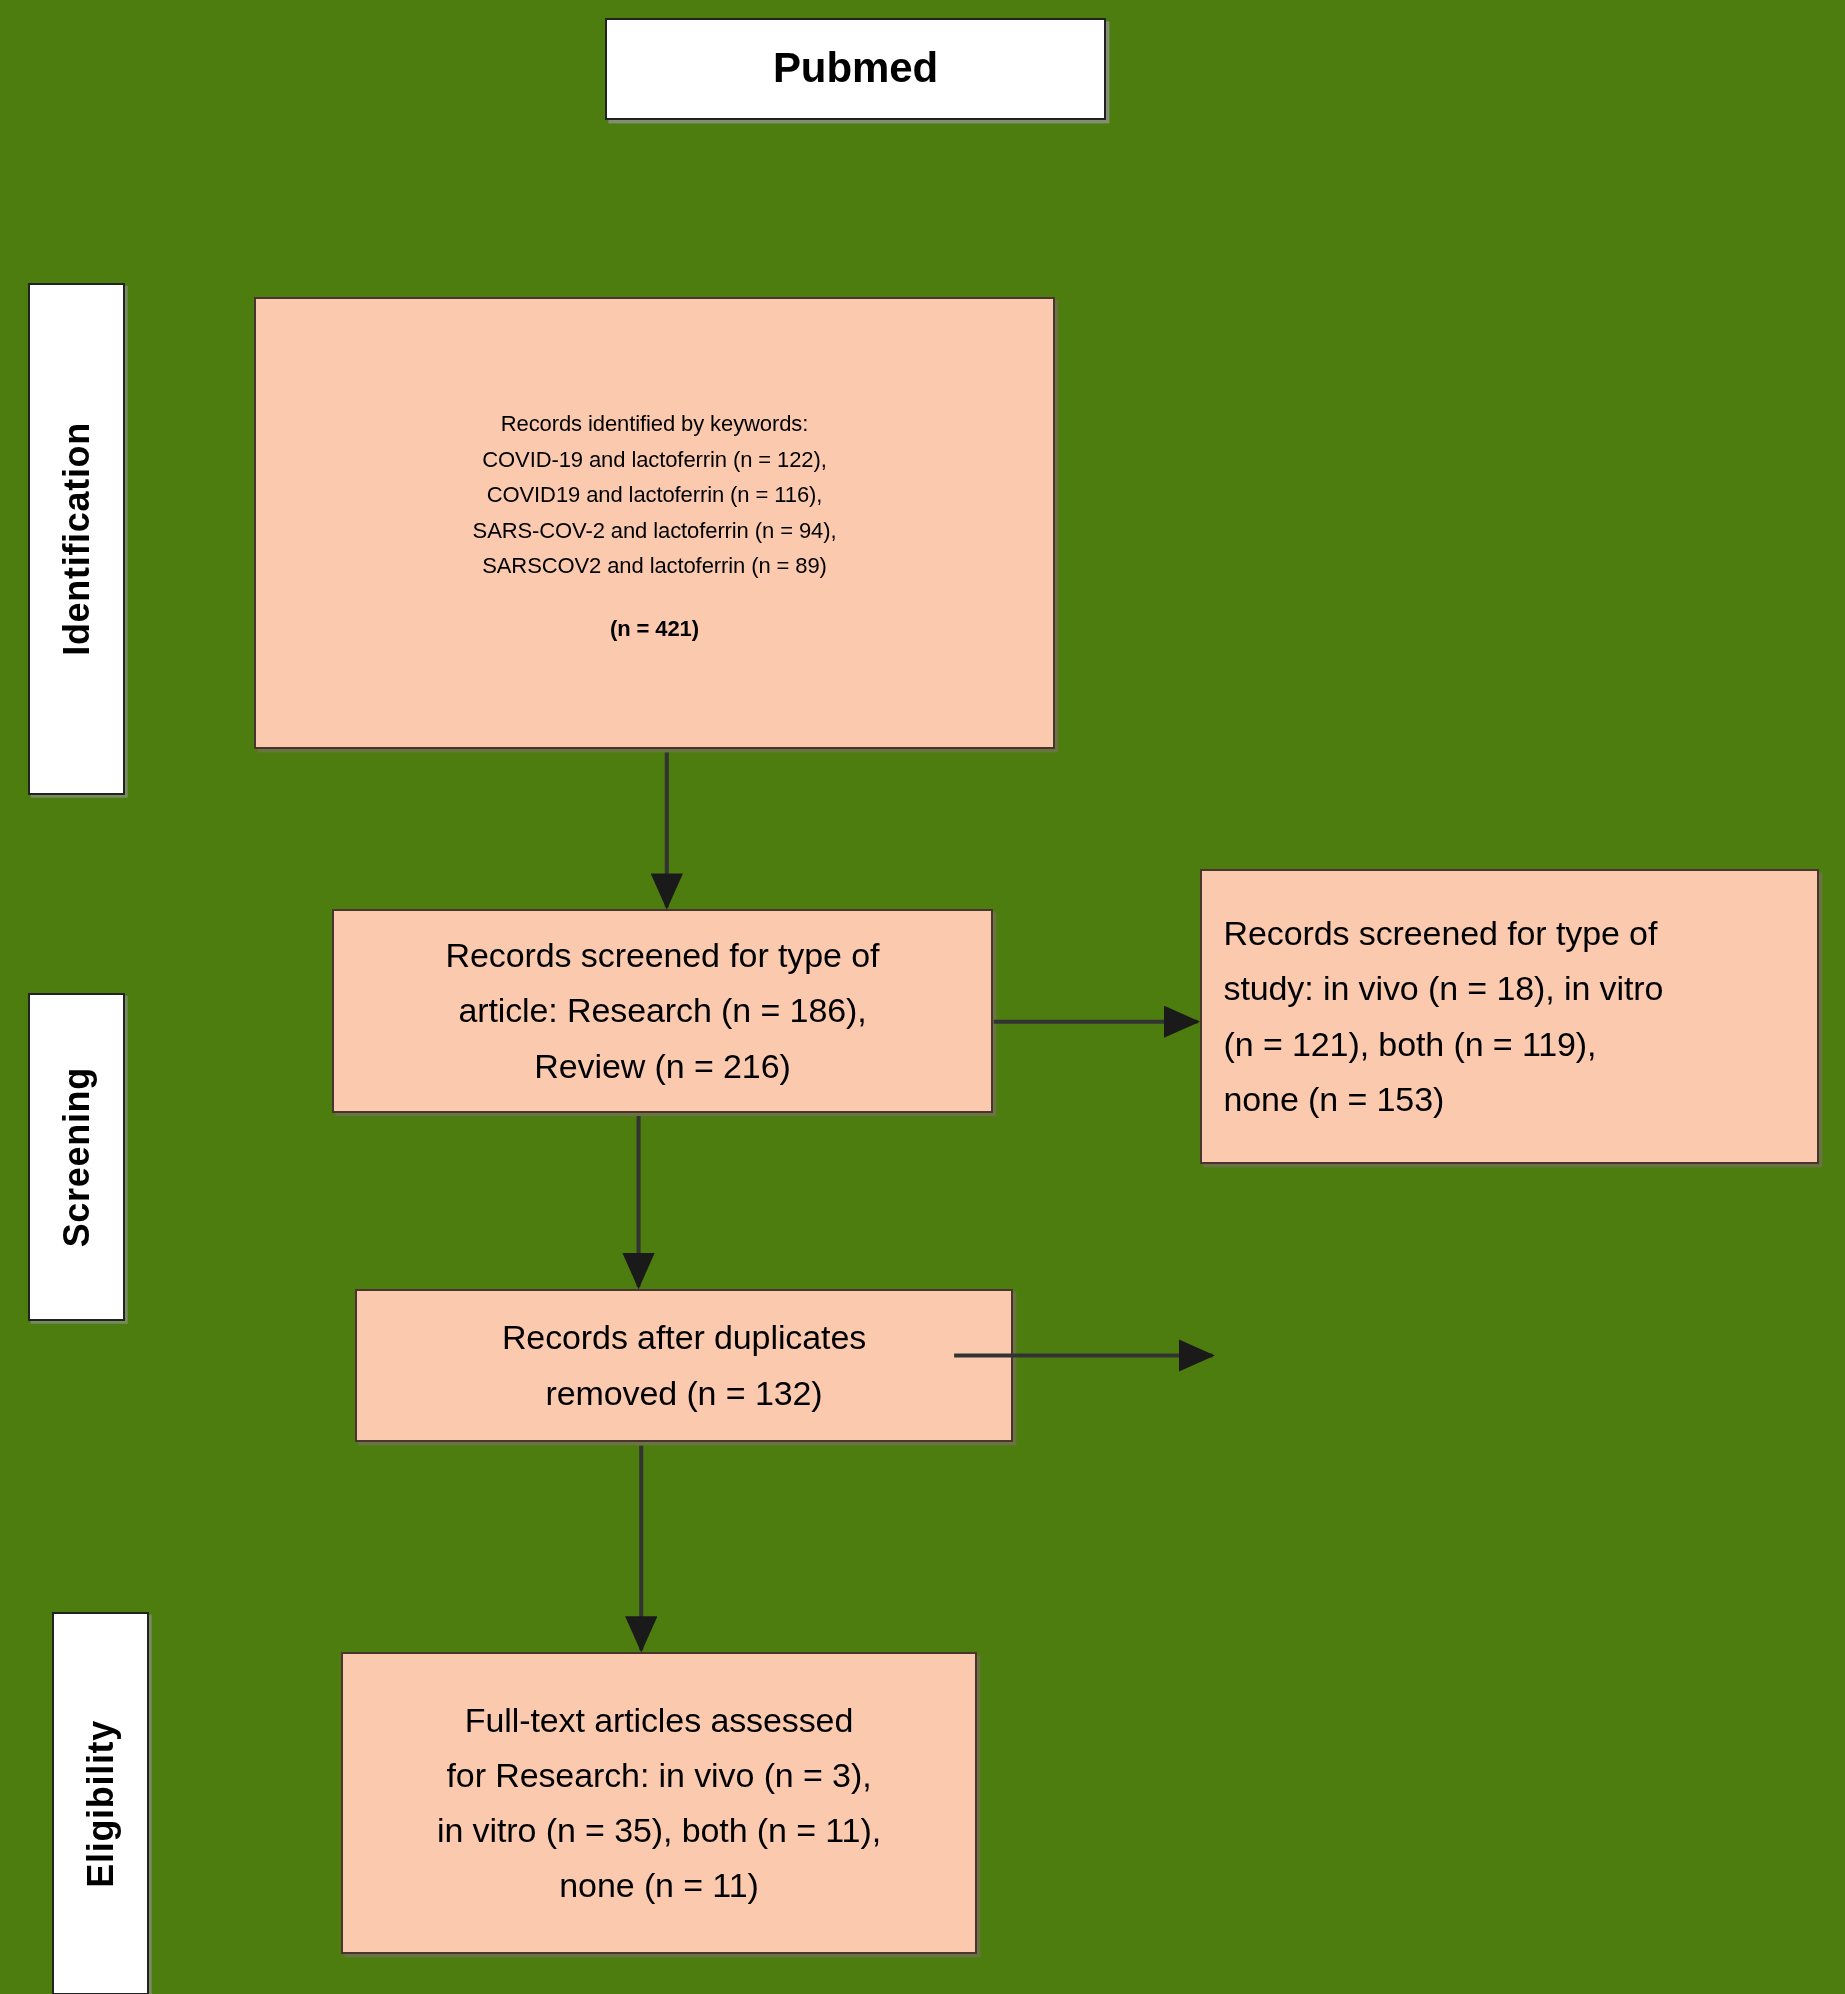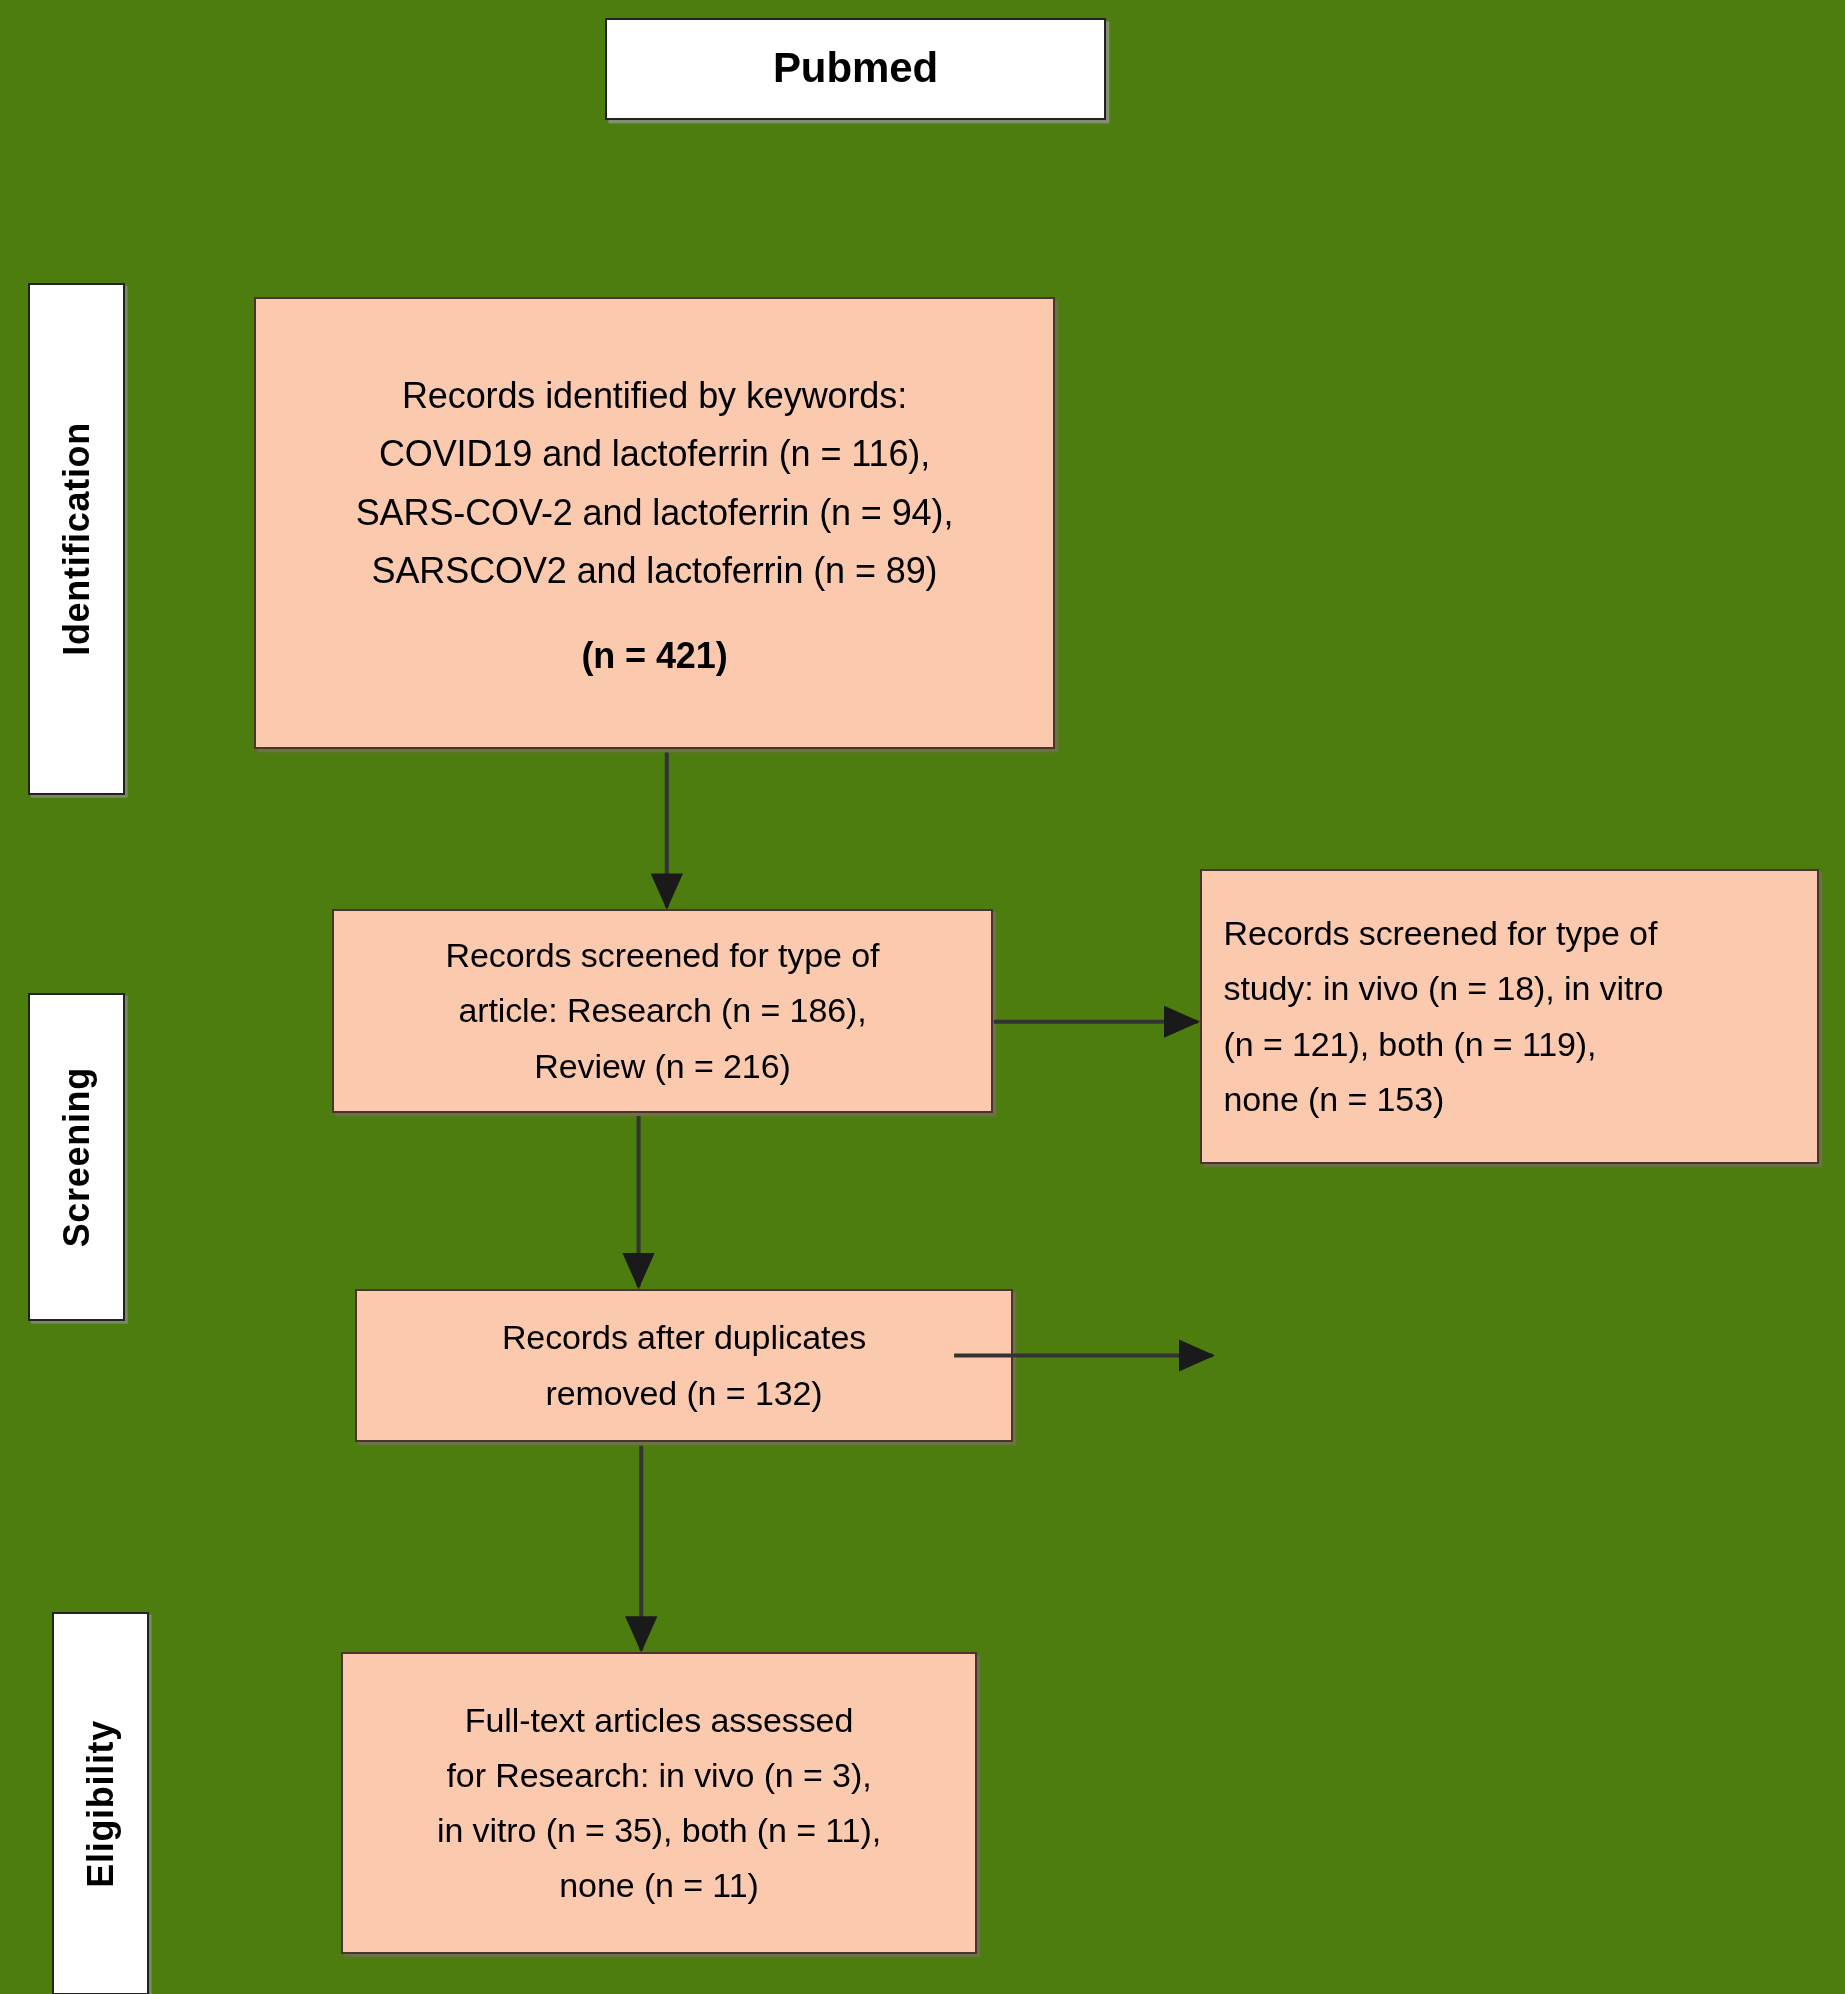--- a/index.html
+++ b/index.html
@@ -49,21 +49,21 @@
     left: 605px;  top: 17.5px;
     width: 501px; height: 102px;
     font-size: 42px;
     font-weight: bold;
   }
 
   
   #identification-box {
     left: 254px; top: 297px;
     width: 801px; height: 452px;
-    font-size: 36px;
+    font-size: 22px;
     padding-top: 6.7px;
   }
   #identification-box .total { font-weight: bold; margin-top: 27px; }
 
   
   #screened-article-box {
     left: 332px; top: 909px;
     width: 661px; height: 204px;
     font-size: 34px;
   }
@@ -139,20 +139,21 @@
   </div>
   <div class="stage-label" id="stage-screening">
     <span>Screening</span>
   </div>
   <div class="stage-label" id="stage-eligibility">
     <span>Eligibility</span>
   </div>
 
   <div class="node filled" id="identification-box">
     <span class="ln">Records identified by keywords:</span>
+    <span class="ln">COVID-19 and lactoferrin (n = 122),</span>
     <span class="ln">COVID19 and lactoferrin (n = 116),</span>
     <span class="ln">SARS-COV-2 and lactoferrin (n = 94),</span>
     <span class="ln">SARSCOV2 and lactoferrin (n = 89)</span>
     <span class="ln total">(n = 421)</span>
   </div>
 
   <div class="node filled" id="screened-article-box">
     <span class="ln">Records screened for type of</span>
     <span class="ln">article: Research (n = 186),</span>
     <span class="ln">Review (n = 216)</span>

